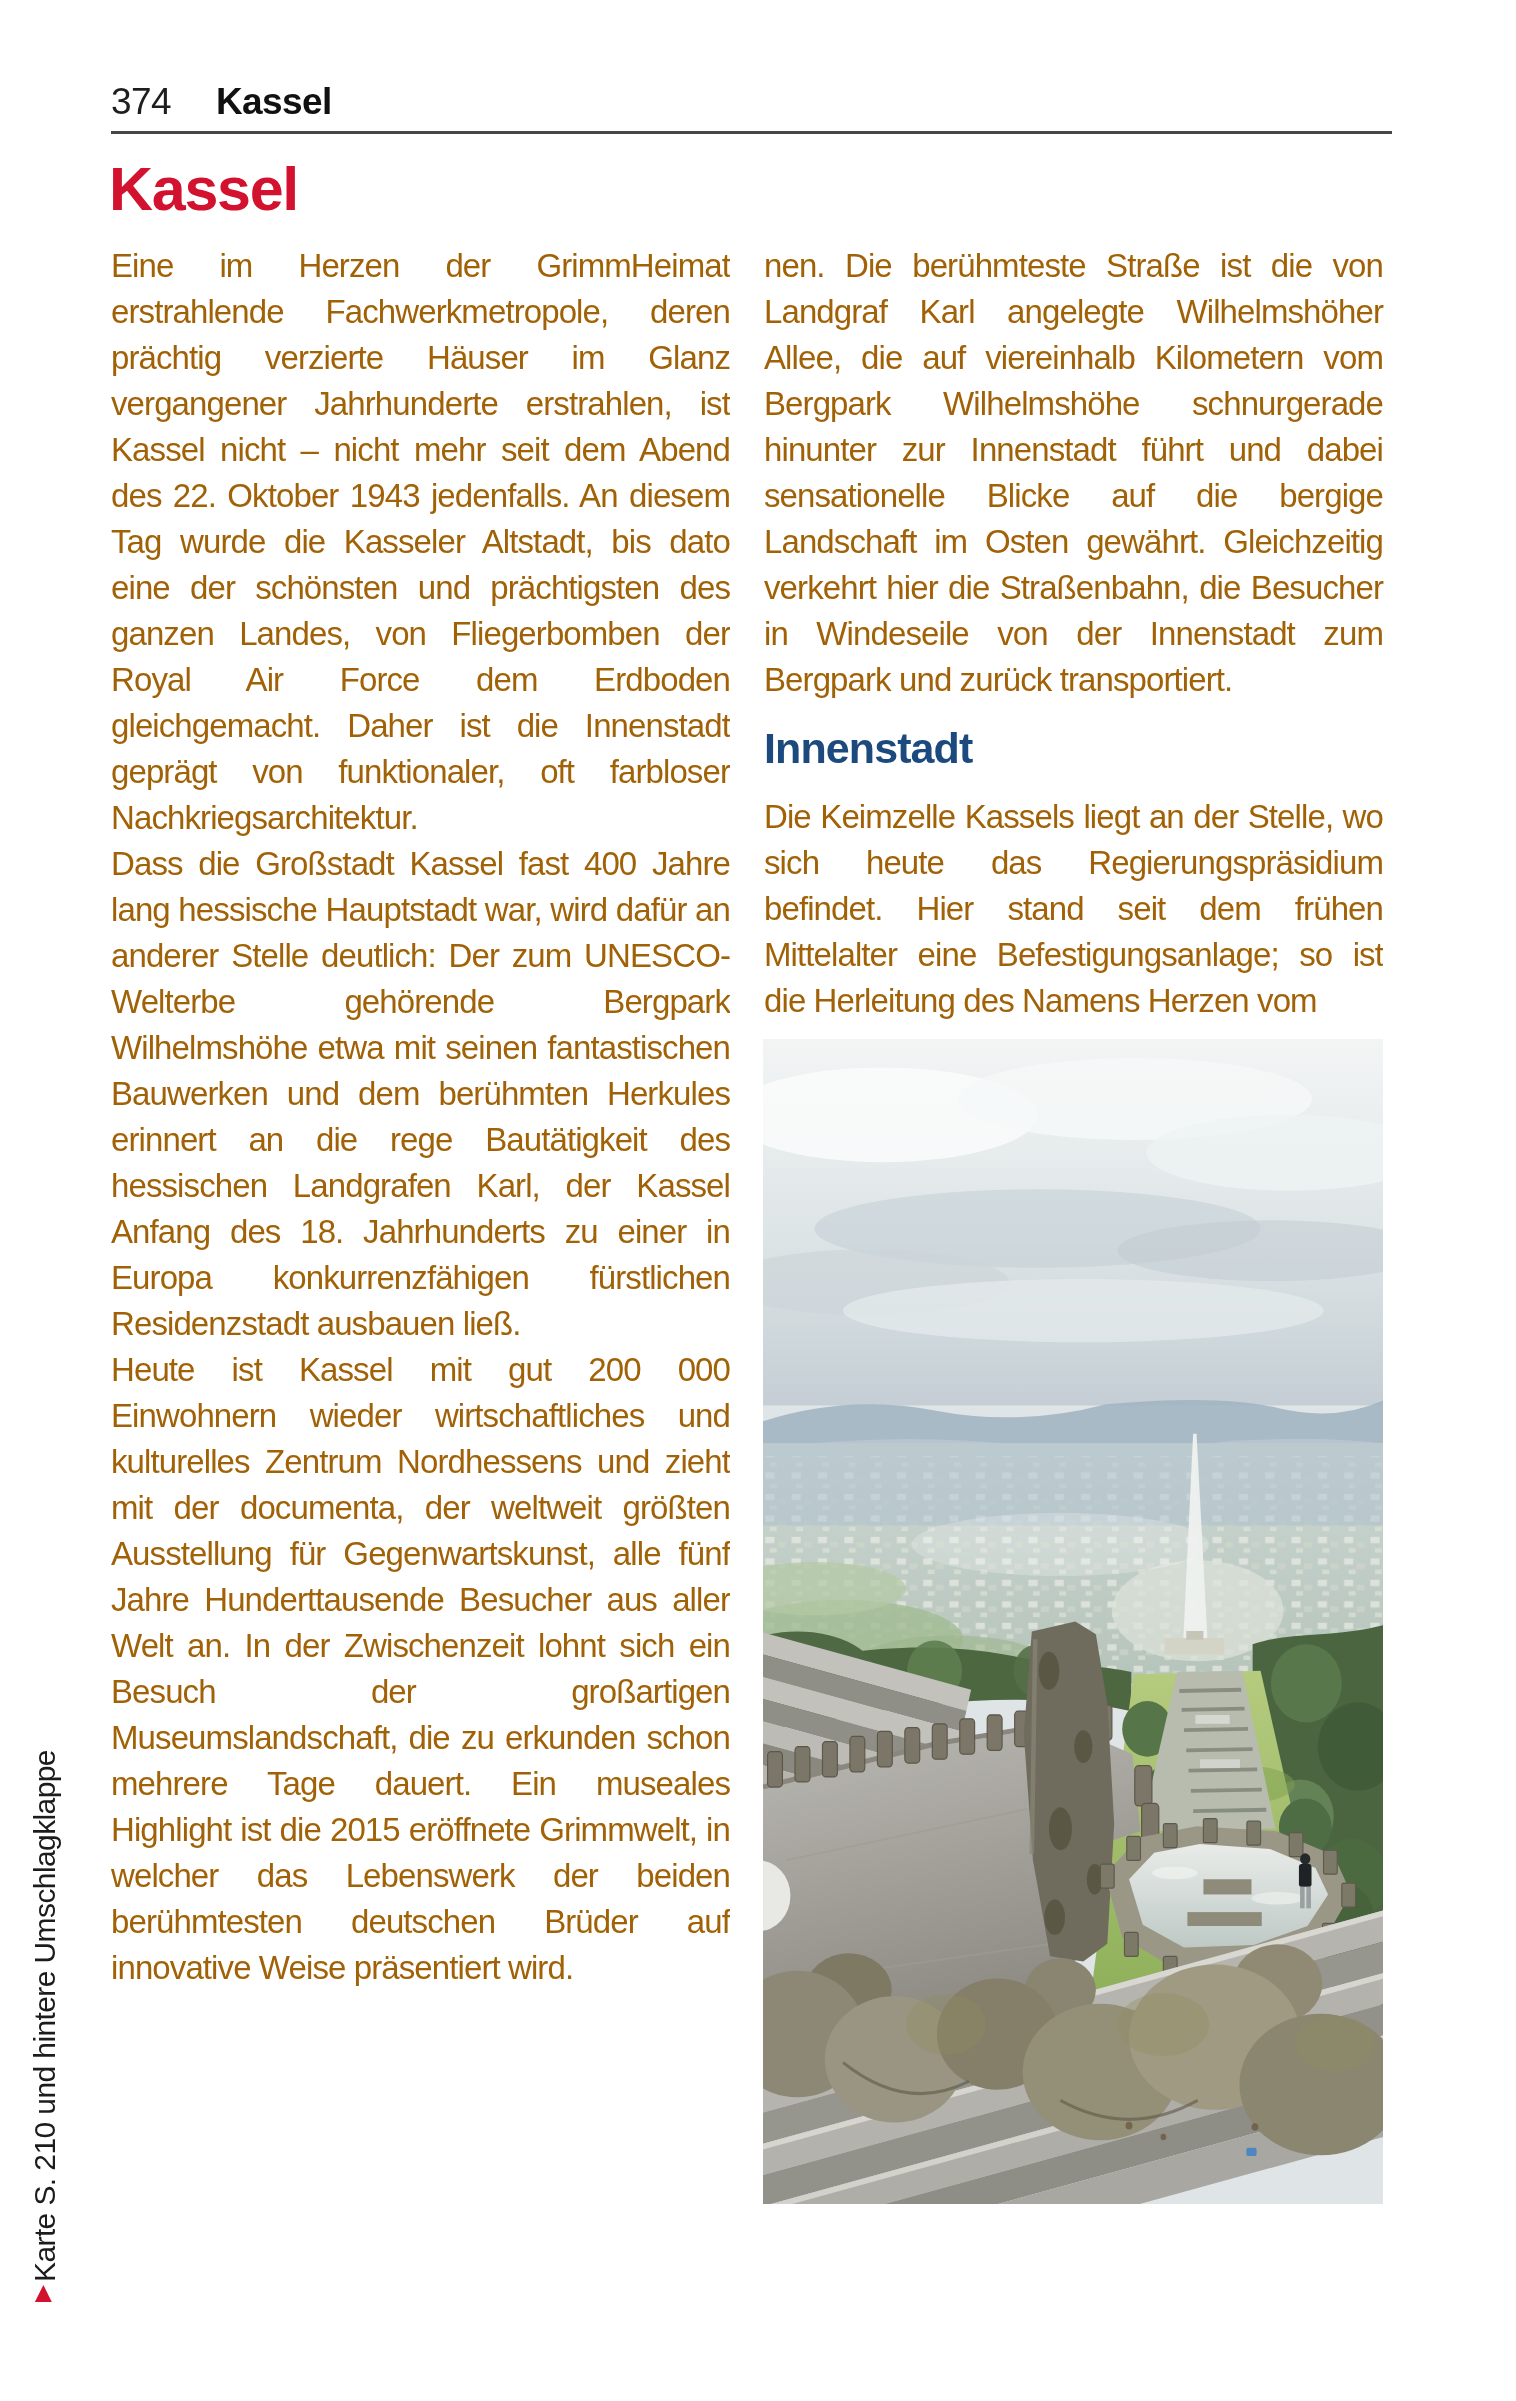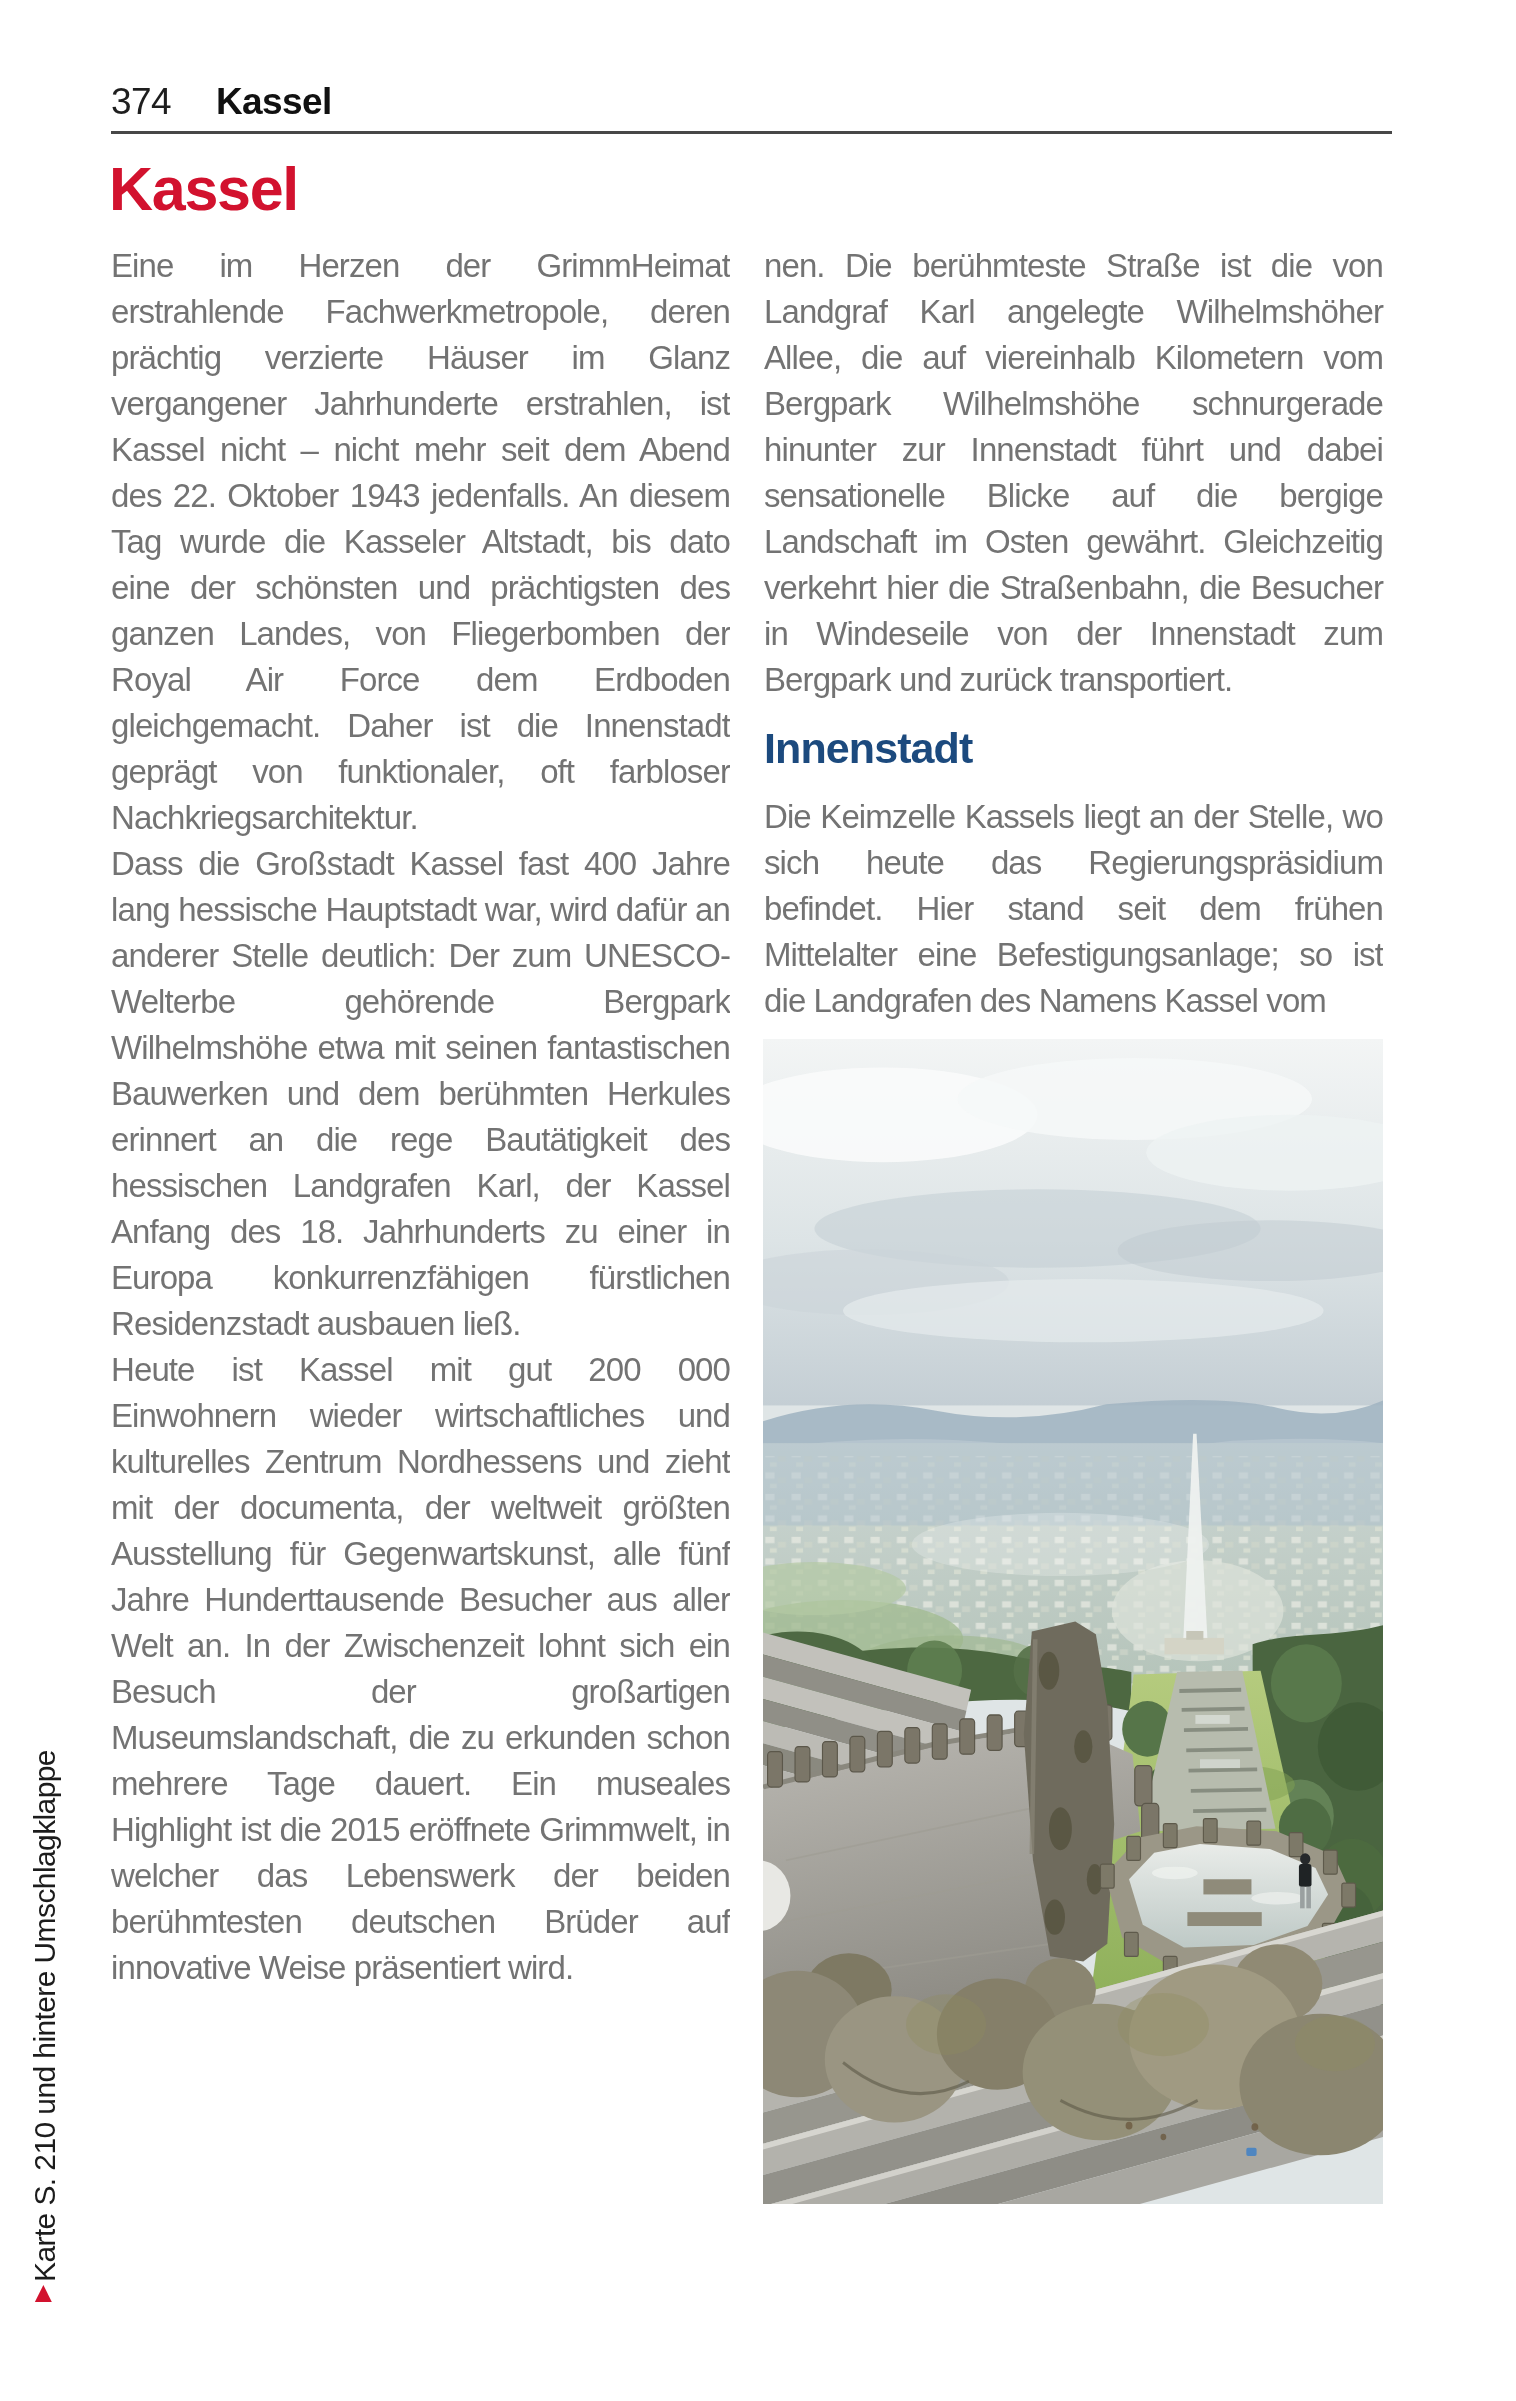--- a/index.html
+++ b/index.html
@@ -27,21 +27,21 @@
   }
   
   #page-title{
     left:109px;top:159px;
     font-size:61px;font-weight:bold;letter-spacing:-1.3px;
     color:#d2122e;line-height:1;
   }
   
   .bodycol{
     font-size:33px;line-height:46px;letter-spacing:-0.9px;
-    text-align:justify;color:#737373;
+    text-align:justify;color:#a16207;
   }
   .bodycol p{margin:0;padding:0;}
   #col-left{
     left:111px;top:243px;width:619px;height:2085px;overflow:hidden;
   }
   #col-right-1{
     left:764px;top:243px;width:619px;
   }
   #history-heading{
     left:764px;top:727px;
@@ -93,21 +93,21 @@
   <p>Heute ist Kassel mit gut 200 000 Einwohnern wieder wirtschaftliches und kulturelles Zentrum Nordhessens und zieht mit der documenta, der weltweit größten Ausstellung für Gegenwartskunst, alle fünf Jahre Hunderttausende Besucher aus aller Welt an. In der Zwischenzeit lohnt sich ein Besuch der großartigen Museumslandschaft, die zu erkunden schon mehrere Tage dauert. Ein museales Highlight ist die 2015 eröffnete Grimmwelt, in welcher das Lebenswerk der beiden berühmtesten deutschen Brüder auf innovative Weise präsentiert wird.</p>
 </div>
 
 <div class="abs bodycol" id="col-right-1">
   <p>nen. Die berühmteste Straße ist die von Landgraf Karl angelegte Wilhelmshöher Allee, die auf viereinhalb Kilometern vom Bergpark Wilhelmshöhe schnurgerade hinunter zur Innenstadt führt und dabei sensationelle Blicke auf die bergige Landschaft im Osten gewährt. Gleichzeitig verkehrt hier die Straßenbahn, die Besucher in Windeseile von der Innenstadt zum Bergpark und zurück transportiert.</p>
 </div>
 
 <div class="abs" id="history-heading">Innenstadt</div>
 
 <div class="abs bodycol" id="col-right-2">
-  <p>Die Keimzelle Kassels liegt an der Stelle, wo sich heute das Regierungspräsidium befindet. Hier stand seit dem frühen Mittelalter eine Befestigungsanlage; so ist die Landgrafen des Namens Kassel vom</p>
+  <p>Die Keimzelle Kassels liegt an der Stelle, wo sich heute das Regierungspräsidium befindet. Hier stand seit dem frühen Mittelalter eine Befestigungsanlage; so ist die Herleitung des Namens Herzen vom</p>
 </div>
 
 <div class="abs" id="photo">
   <svg width="620" height="1165" viewBox="0 0 1084 1844" preserveAspectRatio="none" xmlns="http://www.w3.org/2000/svg">
     <defs>
       <linearGradient id="skyG" x1="0" y1="0" x2="0" y2="1">
         <stop offset="0" stop-color="#f3f5f5"></stop>
           <stop offset="0.55" stop-color="#dde4e6"></stop>
           <stop offset="1" stop-color="#c4ced4"></stop>
       </linearGradient>

